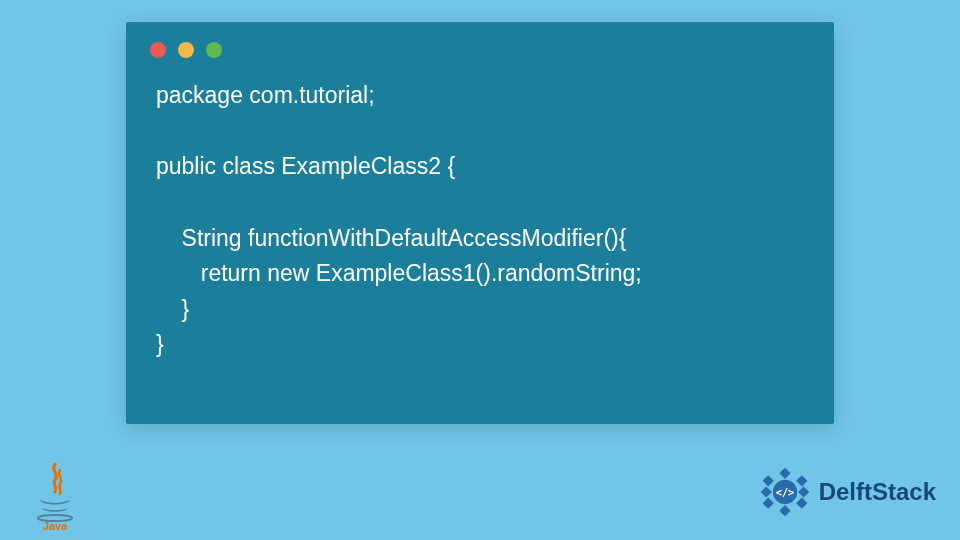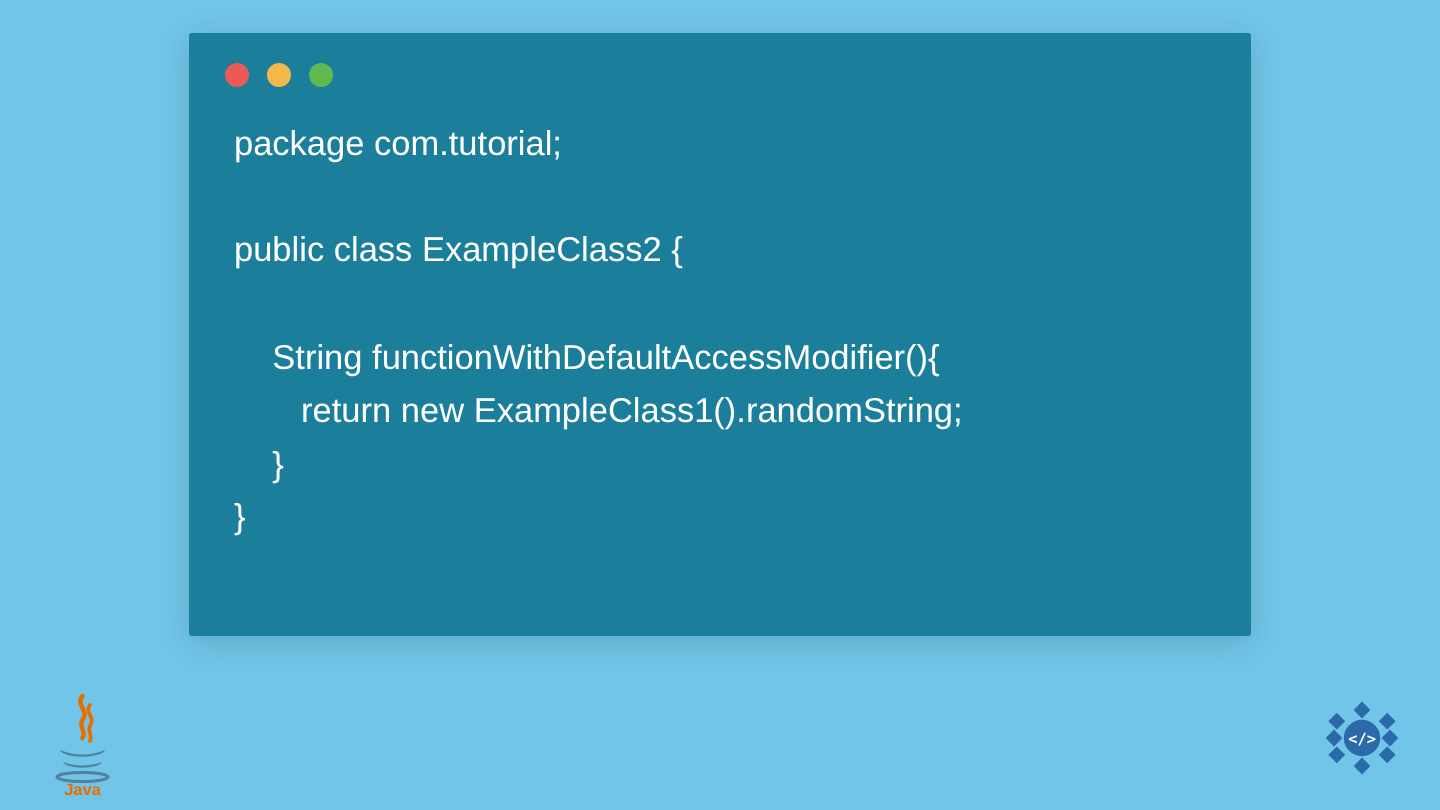--- a/index.html
+++ b/index.html
@@ -110,13 +110,14 @@
         <path d="M18,18 L12,12 L18,6 L24,12 Z"></path>
         <path d="M0,26 L-6,20 L0,14 L6,20 Z"></path>
         <path d="M-18,18 L-24,12 L-18,6 L-12,12 Z"></path>
         <path d="M-26,0 L-20,-6 L-14,0 L-20,6 Z"></path>
         <path d="M-18,-18 L-12,-12 L-18,-6 L-24,-12 Z"></path>
       </g>
       <circle r="13" fill="#2b6aa8"></circle>
       <text x="0" y="4" text-anchor="middle" font-size="11" fill="#fff" font-family="monospace" font-weight="bold">&lt;/&gt;</text>
     </g>
   </svg>
+  <span class="delft-text">DelftStack</span>
 </div>
 
 </body></html>

